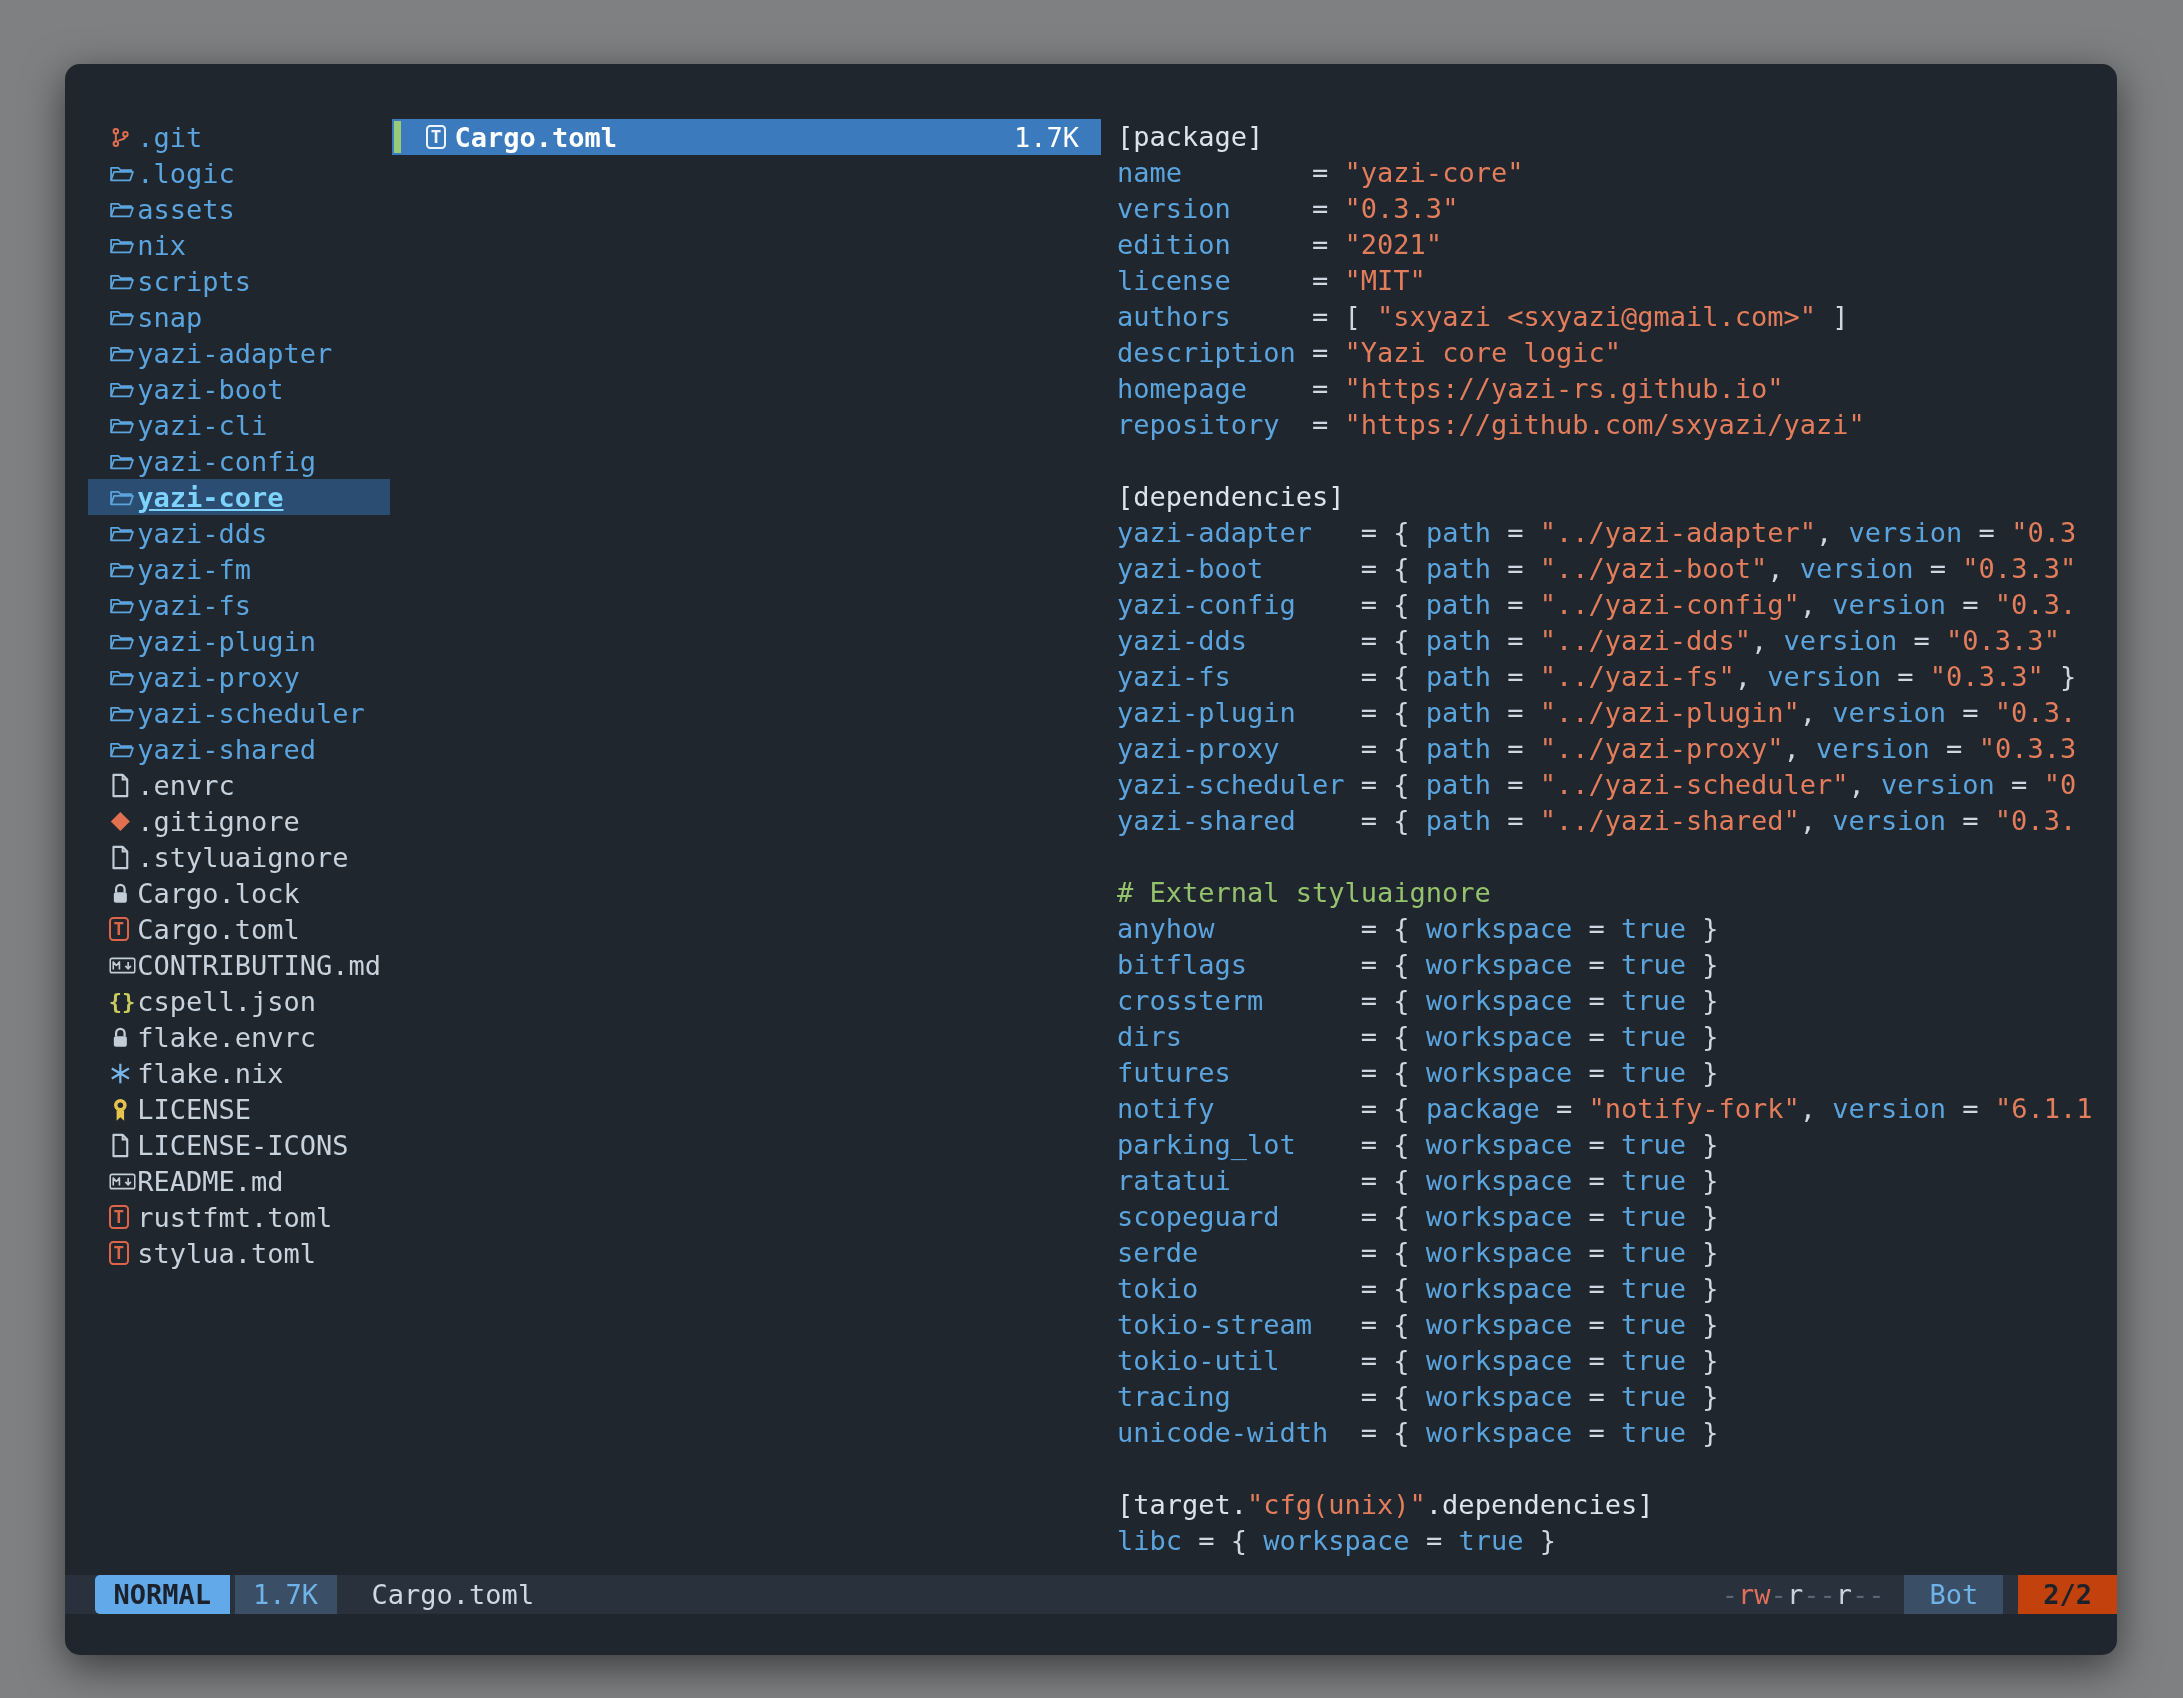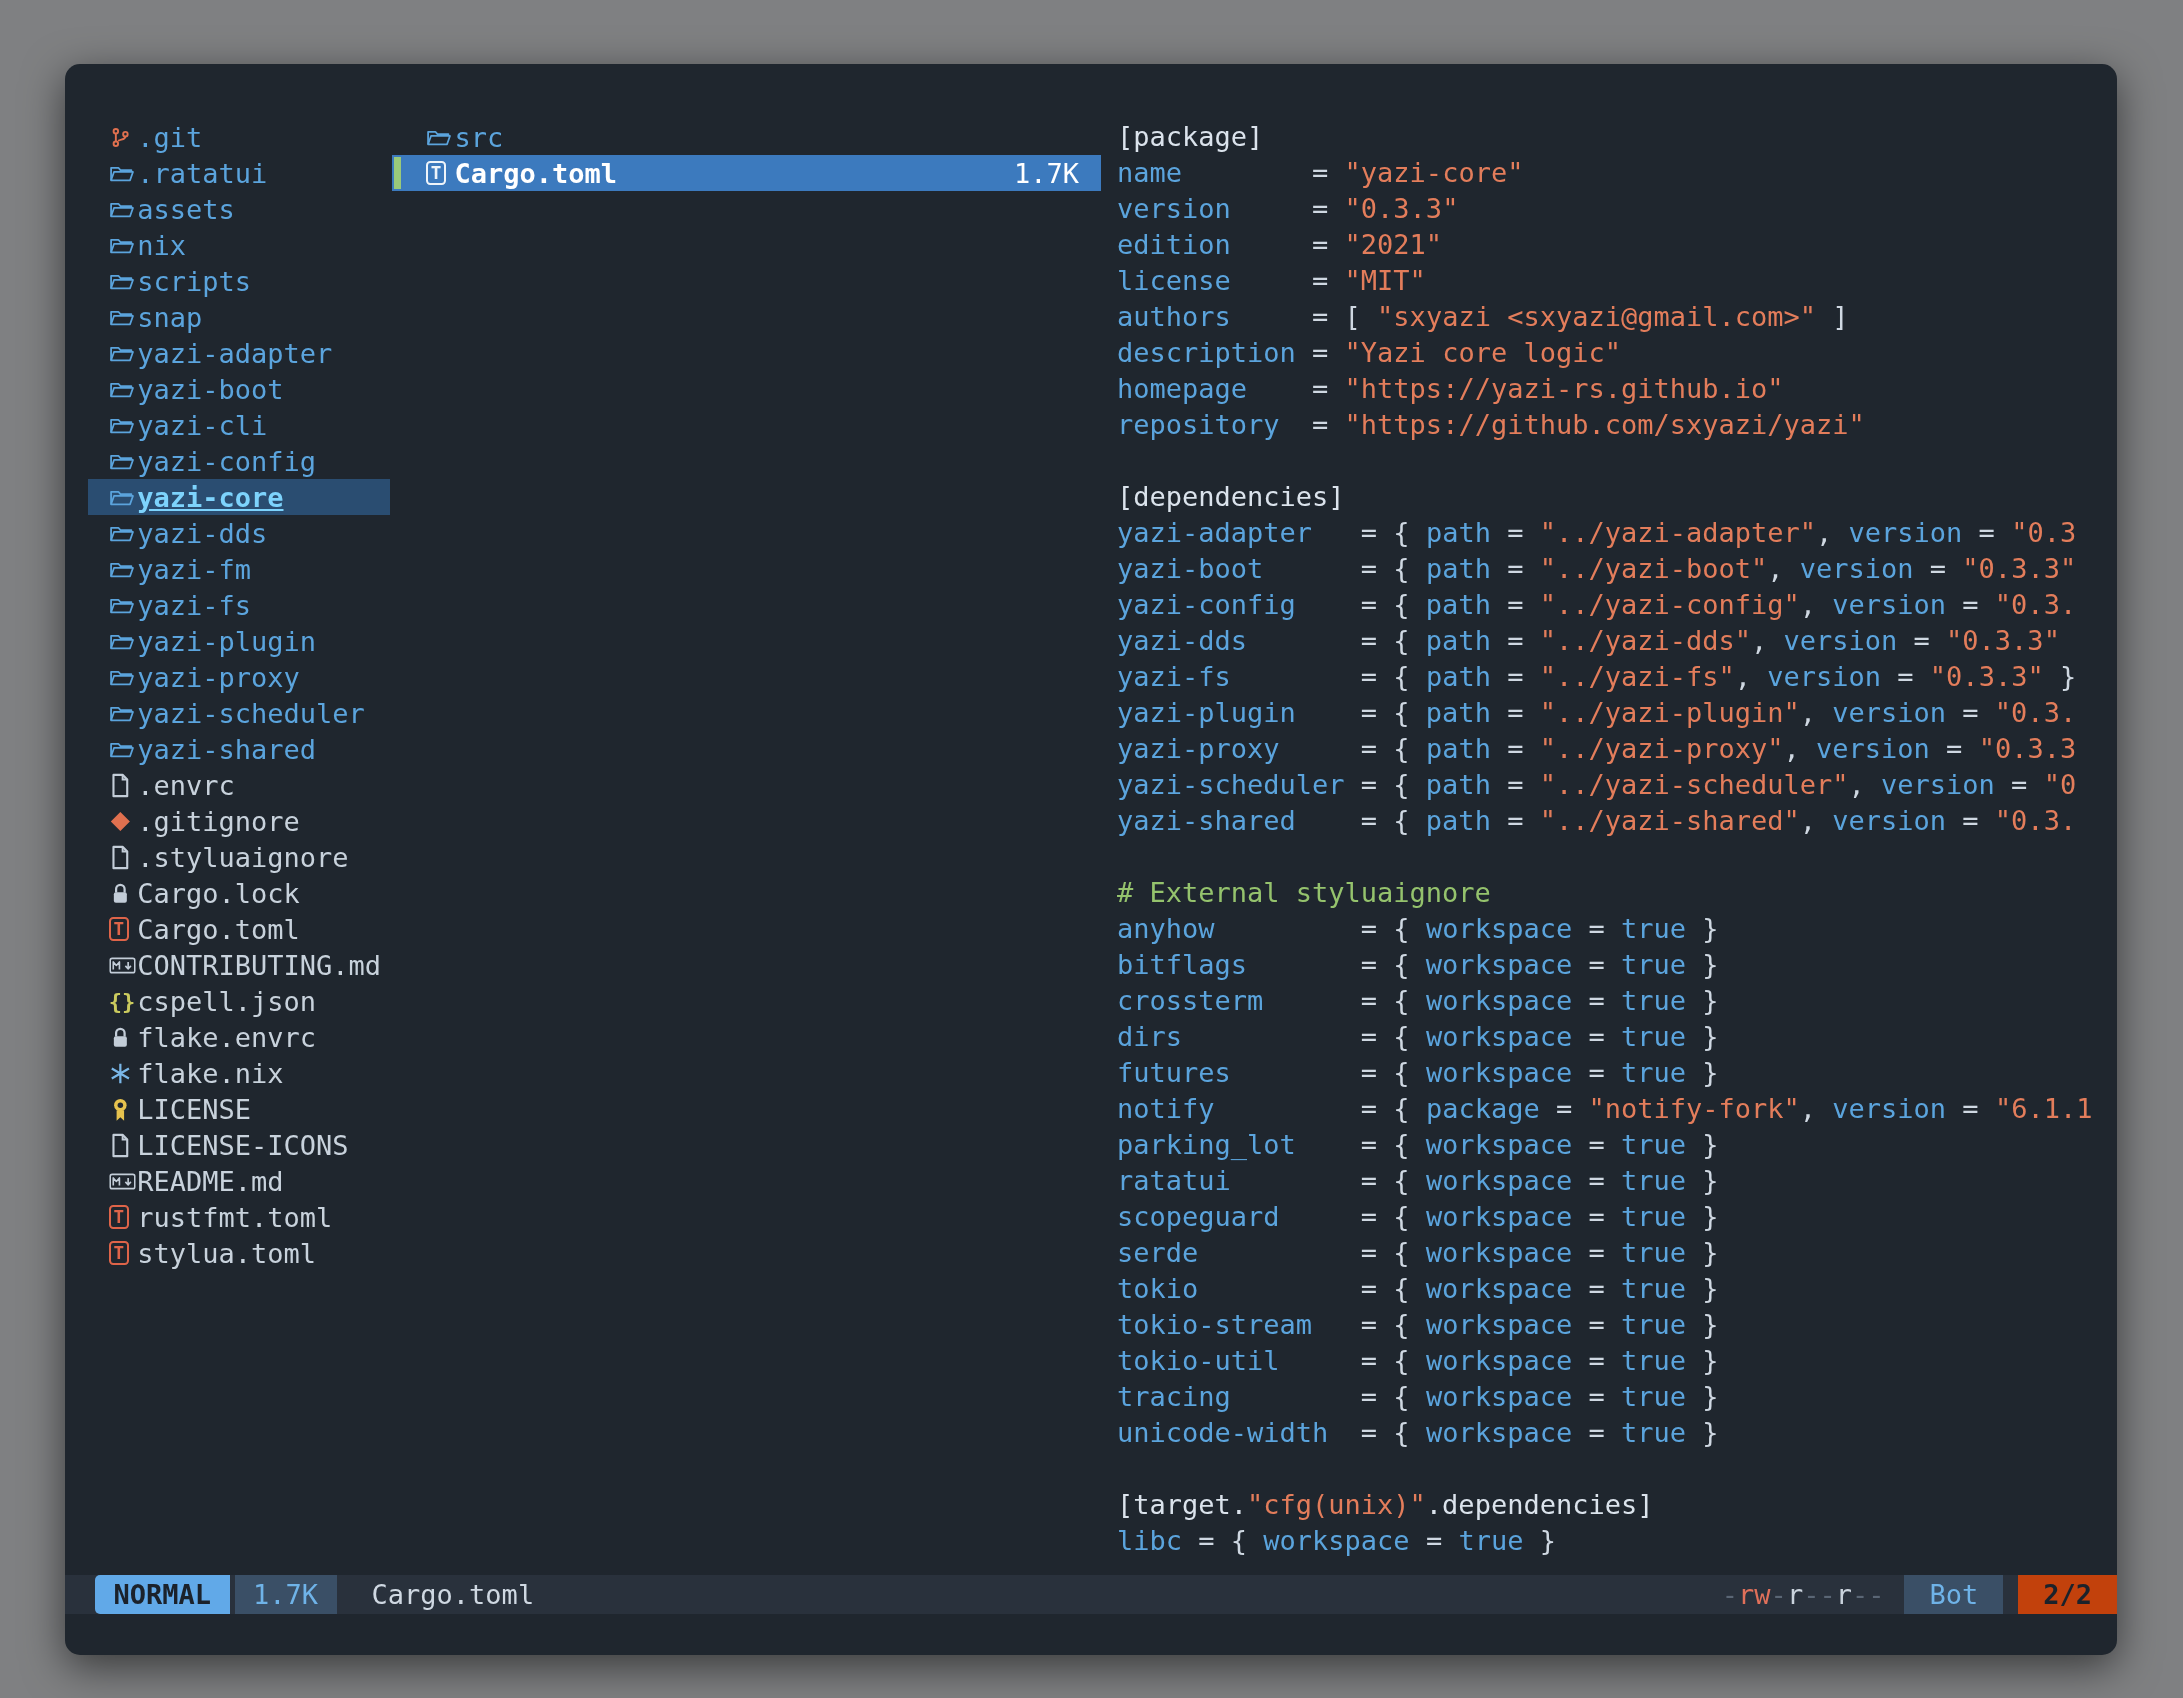--- a/index.html
+++ b/index.html
@@ -119,21 +119,21 @@
   </defs>
 </svg>
 
 <div class="window">
   <div class="pane pane-parent">
       <div class="row dir"><span class="icon ic-git"><svg class="svgicon" viewBox="0 0 27 30" width="22.7" height="25">
             <use href="#sym-git"></use>
           </svg></span><span class="label">.git</span></div>
       <div class="row dir"><span class="icon ic-folder"><svg class="svgicon" viewBox="0 0 30 30" width="25" height="25">
             <use href="#sym-folder"></use>
-          </svg></span><span class="label">.ratatui</span></div>
+          </svg></span><span class="label">.logic</span></div>
       <div class="row dir"><span class="icon ic-folder"><svg class="svgicon" viewBox="0 0 30 30" width="25" height="25">
             <use href="#sym-folder"></use>
           </svg></span><span class="label">assets</span></div>
       <div class="row dir"><span class="icon ic-folder"><svg class="svgicon" viewBox="0 0 30 30" width="25" height="25">
             <use href="#sym-folder"></use>
           </svg></span><span class="label">nix</span></div>
       <div class="row dir"><span class="icon ic-folder"><svg class="svgicon" viewBox="0 0 30 30" width="25" height="25">
             <use href="#sym-folder"></use>
           </svg></span><span class="label">scripts</span></div>
       <div class="row dir"><span class="icon ic-folder"><svg class="svgicon" viewBox="0 0 30 30" width="25" height="25">
@@ -204,23 +204,20 @@
       <div class="row file"><span class="icon ic-file"><svg class="svgicon" viewBox="0 0 27 30" width="22.7" height="25">
             <use href="#sym-file"></use>
           </svg></span><span class="label">LICENSE-ICONS</span></div>
       <div class="row file"><span class="icon ic-file ic-md"><svg class="svgicon" viewBox="0 0 32 30" width="27" height="25">
             <use href="#sym-md"></use>
           </svg></span><span class="label">README.md</span></div>
       <div class="row file"><span class="icon ic-toml"><span class="tbox">T</span></span><span class="label">rustfmt.toml</span></div>
       <div class="row file"><span class="icon ic-toml"><span class="tbox">T</span></span><span class="label">stylua.toml</span></div>
     </div>
   <div class="pane pane-current">
-      <div class="row dir"><span class="icon ic-folder"><svg class="svgicon" viewBox="0 0 30 30" width="25" height="25">
-            <use href="#sym-folder"></use>
-          </svg></span><span class="label">src</span></div>
       <div class="row sel file"><span class="marker"></span><span class="icon ic-toml"><span class="tbox">T</span></span><span class="label">Cargo.toml</span><span class="size">1.7K</span></div>
     </div>
   <div class="pane pane-preview">
       <div class="pline"><span class="t-h">[package]</span></div>
       <div class="pline"><span class="t-k">name</span><span class="t-p">        = </span><span class="t-s">"yazi-core"</span></div>
       <div class="pline"><span class="t-k">version</span><span class="t-p">     = </span><span class="t-s">"0.3.3"</span></div>
       <div class="pline"><span class="t-k">edition</span><span class="t-p">     = </span><span class="t-s">"2021"</span></div>
       <div class="pline"><span class="t-k">license</span><span class="t-p">     = </span><span class="t-s">"MIT"</span></div>
       <div class="pline"><span class="t-k">authors</span><span class="t-p">     = [ </span><span class="t-s">"sxyazi &lt;sxyazi@gmail.com&gt;"</span><span class="t-p"> ]</span></div>
       <div class="pline"><span class="t-k">description</span><span class="t-p"> = </span><span class="t-s">"Yazi core logic"</span></div>

